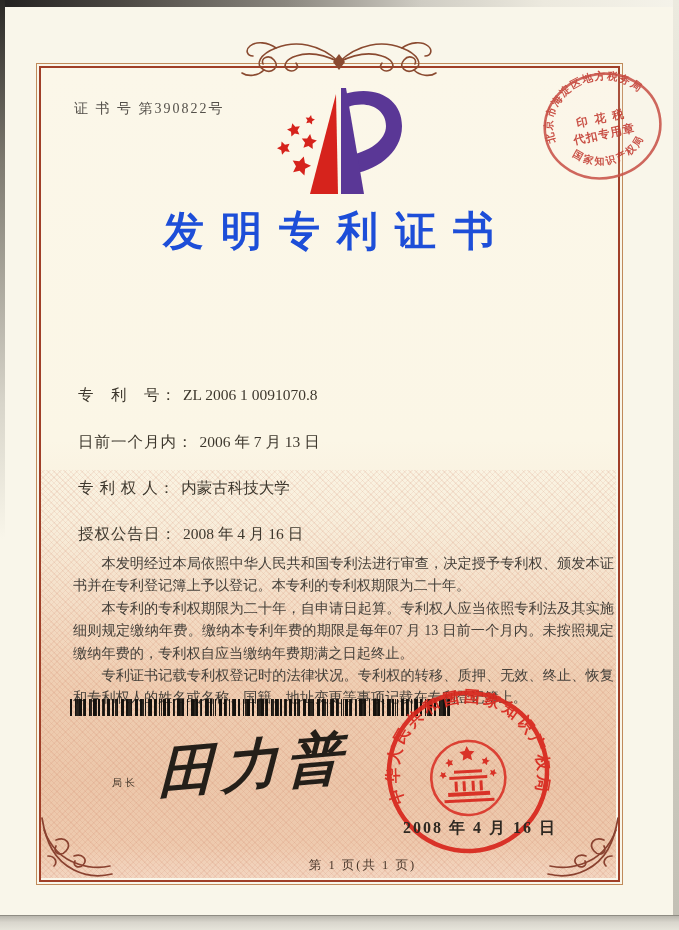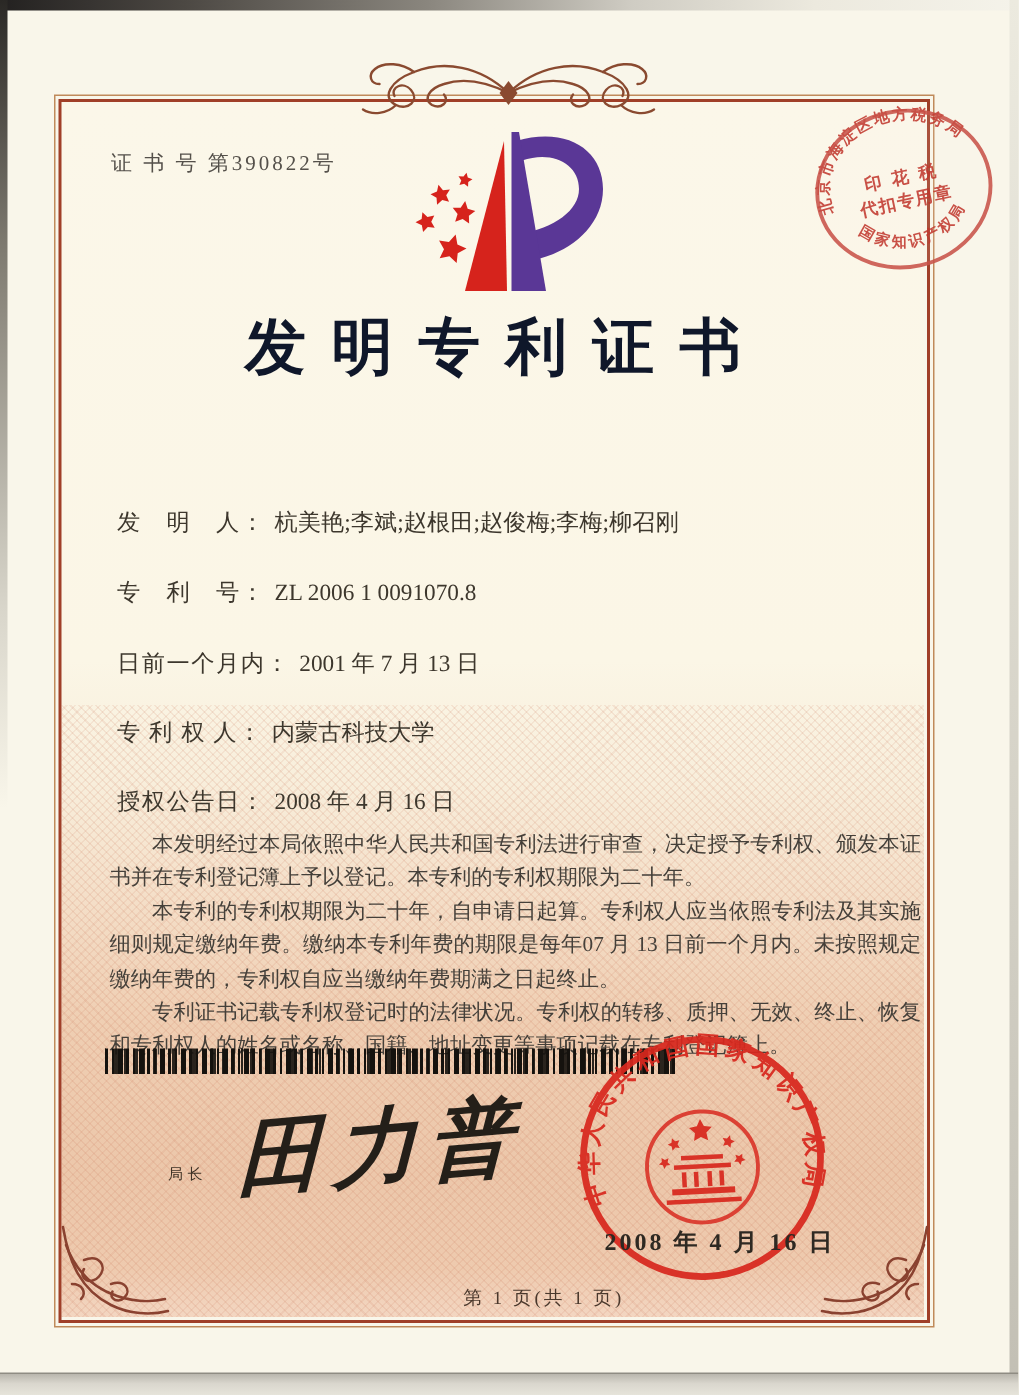--- a/index.html
+++ b/index.html
@@ -25,21 +25,21 @@
   .texture{position:absolute;left:41px;top:470px;width:575px;height:408px;
     background:
       repeating-linear-gradient(45deg,rgba(198,108,80,.12) 0 1px,rgba(0,0,0,0) 1px 4px),
       repeating-linear-gradient(-45deg,rgba(198,108,80,.10) 0 1px,rgba(0,0,0,0) 1px 4px);}
 
   .ornament{position:absolute;color:#8a4a30;}
 
   .cert-no{position:absolute;left:74px;top:100px;font-size:14px;letter-spacing:2px;color:#54504a;}
 
   .title{position:absolute;left:36px;top:204px;width:585px;text-align:center;
-    font-size:41px;font-weight:700;color:#0f172a;letter-spacing:17px;text-indent:17px;}
+    font-size:41px;font-weight:700;color:#1d4ed8;letter-spacing:17px;text-indent:17px;}
 
   .field{position:absolute;left:78px;font-size:15.5px;color:#3d372d;white-space:nowrap;}
   .field .lab{letter-spacing:1px;}
   .field .val{margin-left:6px;}
 
   .body-text{position:absolute;left:73px;top:552px;width:541px;color:#45403a;
     font-size:14.2px;line-height:22.4px;text-align:justify;}
   .body-text p{margin:0;text-indent:2em;}
 
   .barcode{position:absolute;left:70px;top:699px;width:381px;height:17px;
@@ -132,28 +132,25 @@
     </text>
     <text font-size="10" fill="#c23a30" letter-spacing="2" font-weight="700">
       <textPath href="#taxBottom" startOffset="10">国家知识产权局</textPath>
     </text>
     <text x="69" y="56" text-anchor="middle" font-size="11.5" font-weight="700" fill="#c23a30" letter-spacing="2">印 花 税</text>
     <text x="69" y="72" text-anchor="middle" font-size="11.5" font-weight="700" fill="#c23a30" letter-spacing="1">代扣专用章</text>
   </svg>
 
   <div class="title">发明专利证书</div>
 
-  <div class="field" style="top:338px">
-    <span class="lab">发　明　人：</span><span class="val">杭美艳;李斌;赵根田;赵俊梅;李梅;柳召刚</span>
-  </div>
   <div class="field" style="top:385px">
     <span class="lab">专　利　号：</span><span class="val">ZL 2006 1 0091070.8</span>
   </div>
   <div class="field" style="top:432px">
-    <span class="lab">日前一个月内：</span><span class="val">2001 年 7 月 13 日</span>
+    <span class="lab">日前一个月内：</span><span class="val">2006 年 7 月 13 日</span>
   </div>
   <div class="field" style="top:478px">
     <span class="lab">专 利 权 人：</span><span class="val">内蒙古科技大学</span>
   </div>
   <div class="field" style="top:524px">
     <span class="lab">授权公告日：</span><span class="val">2008 年 4 月 16 日</span>
   </div>
 
   <div class="body-text">
     <p>本发明经过本局依照中华人民共和国专利法进行审查，决定授予专利权、颁发本证书并在专利登记簿上予以登记。本专利的专利权期限为二十年。</p>

